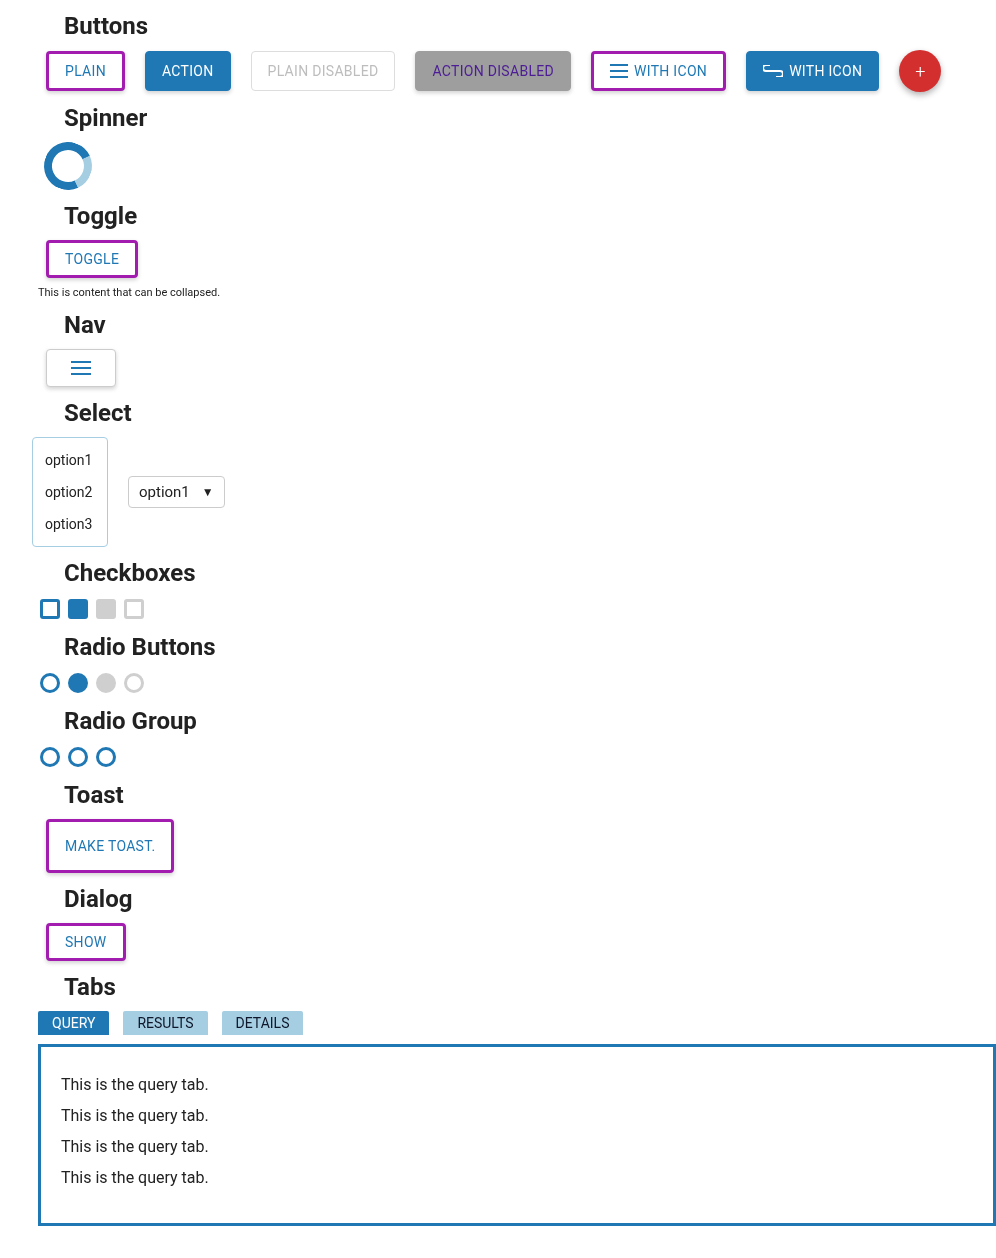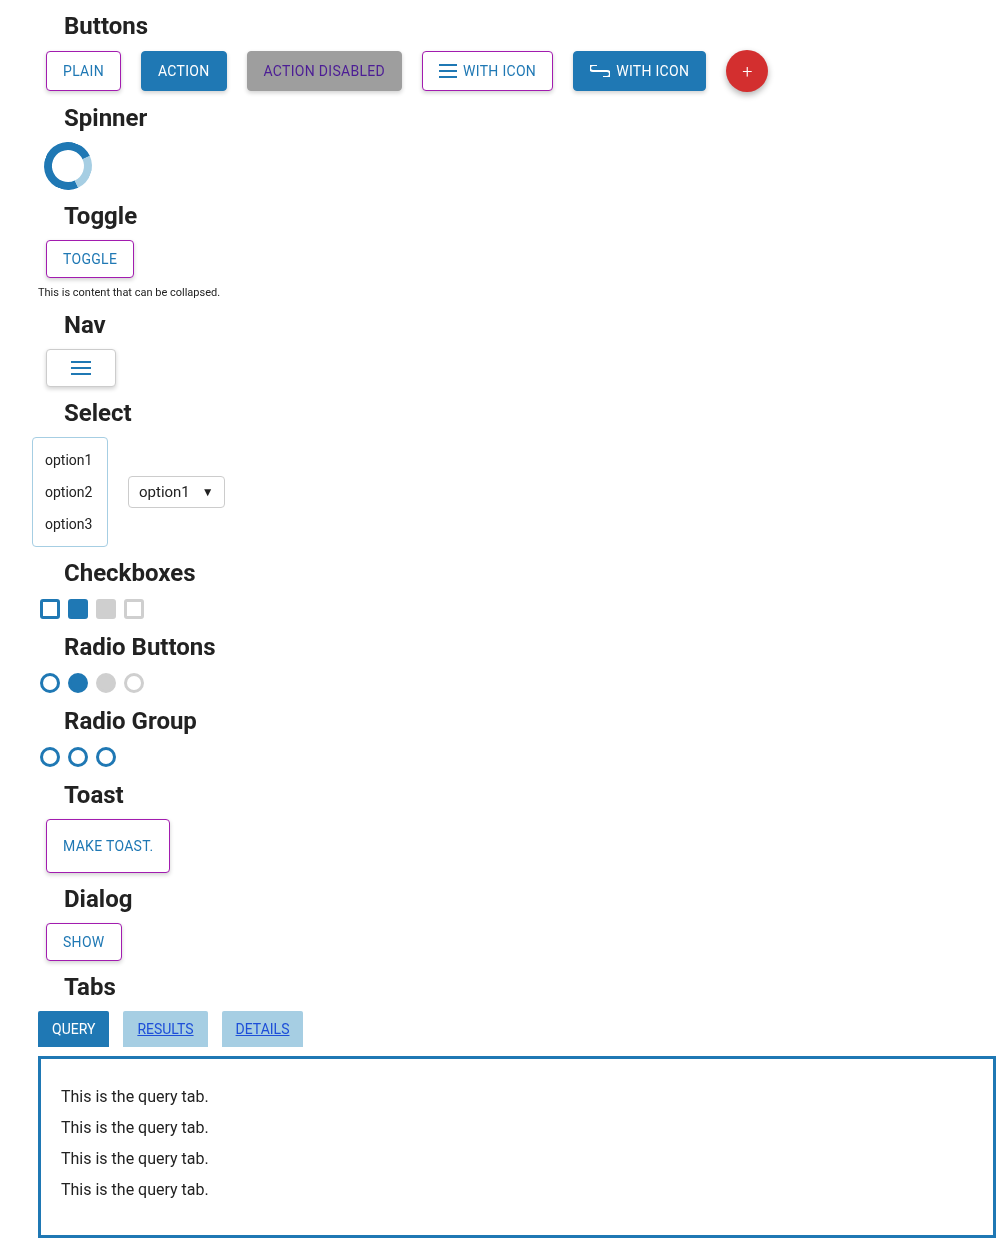--- a/index.html
+++ b/index.html
@@ -34,21 +34,21 @@
     font-weight: 400;
     letter-spacing: 0.3px;
     border-radius: 4px;
     cursor: pointer;
     box-shadow: 0 2px 4px rgba(0,0,0,0.18);
     white-space: nowrap;
   }
   .btn-plain {
     background: #fff;
     color: #1f78b4;
-    border: 1px solid #a21caf;
+    border: 3px solid #a21caf;
   }
   .btn-action {
     background: #1f78b4;
     color: #fff;
     border: 1px solid #1f78b4;
     align-items: center;
   }
   .btn-plain-disabled {
     background: #fff;
     color: #bdbdbd;
@@ -171,27 +171,27 @@
   .radio-circ.disabled { border-color: #cfcfcf; background: #cfcfcf; }
   .radio-circ.disabled-empty { border-color: #cfcfcf; background: #fff; }
   .tabs {
     margin: 8px 0 0 38px;
   }
   .tabbar {
     display: flex;
     gap: 14px;
   }
   .tab {
-    padding: 10px 14px;
+    padding: 4px 14px;
     font-size: 14px;
     cursor: pointer;
     border-radius: 2px 2px 0 0;
   }
   .tab.active { background: #1f78b4; color: #fff; }
-  .tab.inactive { background: #a6cee3; color: #1d4ed8; text-decoration: underline; }
+  .tab.inactive { background: #a6cee3; color: #0f172a; }
   .tabpanel {
     border: 3px solid #1f78b4;
     border-top-width: 3px;
     margin-top: 9px;
     padding: 16px 20px 24px 20px;
     min-height: 160px;
   }
   .tabpanel p {
     margin: 12px 0;
     font-size: 16px;
@@ -201,20 +201,23 @@
 </head>
 <body>
 
 <h2>Buttons</h2>
 <div class="btn-row">
   <div class="btn btn-plain">
     <span>PLAIN</span>
   </div>
   <div class="btn btn-action">
     <span>ACTION</span>
+  </div>
+  <div class="btn btn-plain-disabled">
+    <span>PLAIN DISABLED</span>
   </div>
   <div class="btn btn-action-disabled">
     <span>ACTION DISABLED</span>
   </div>
   <div class="btn btn-plain">
     <span class="icon">
       <svg width="18" height="14" viewBox="0 0 18 14">
           <path d="M0 1h18M0 7h18M0 13h18" stroke="#1f78b4" stroke-width="2"></path>
         </svg>
     </span>

